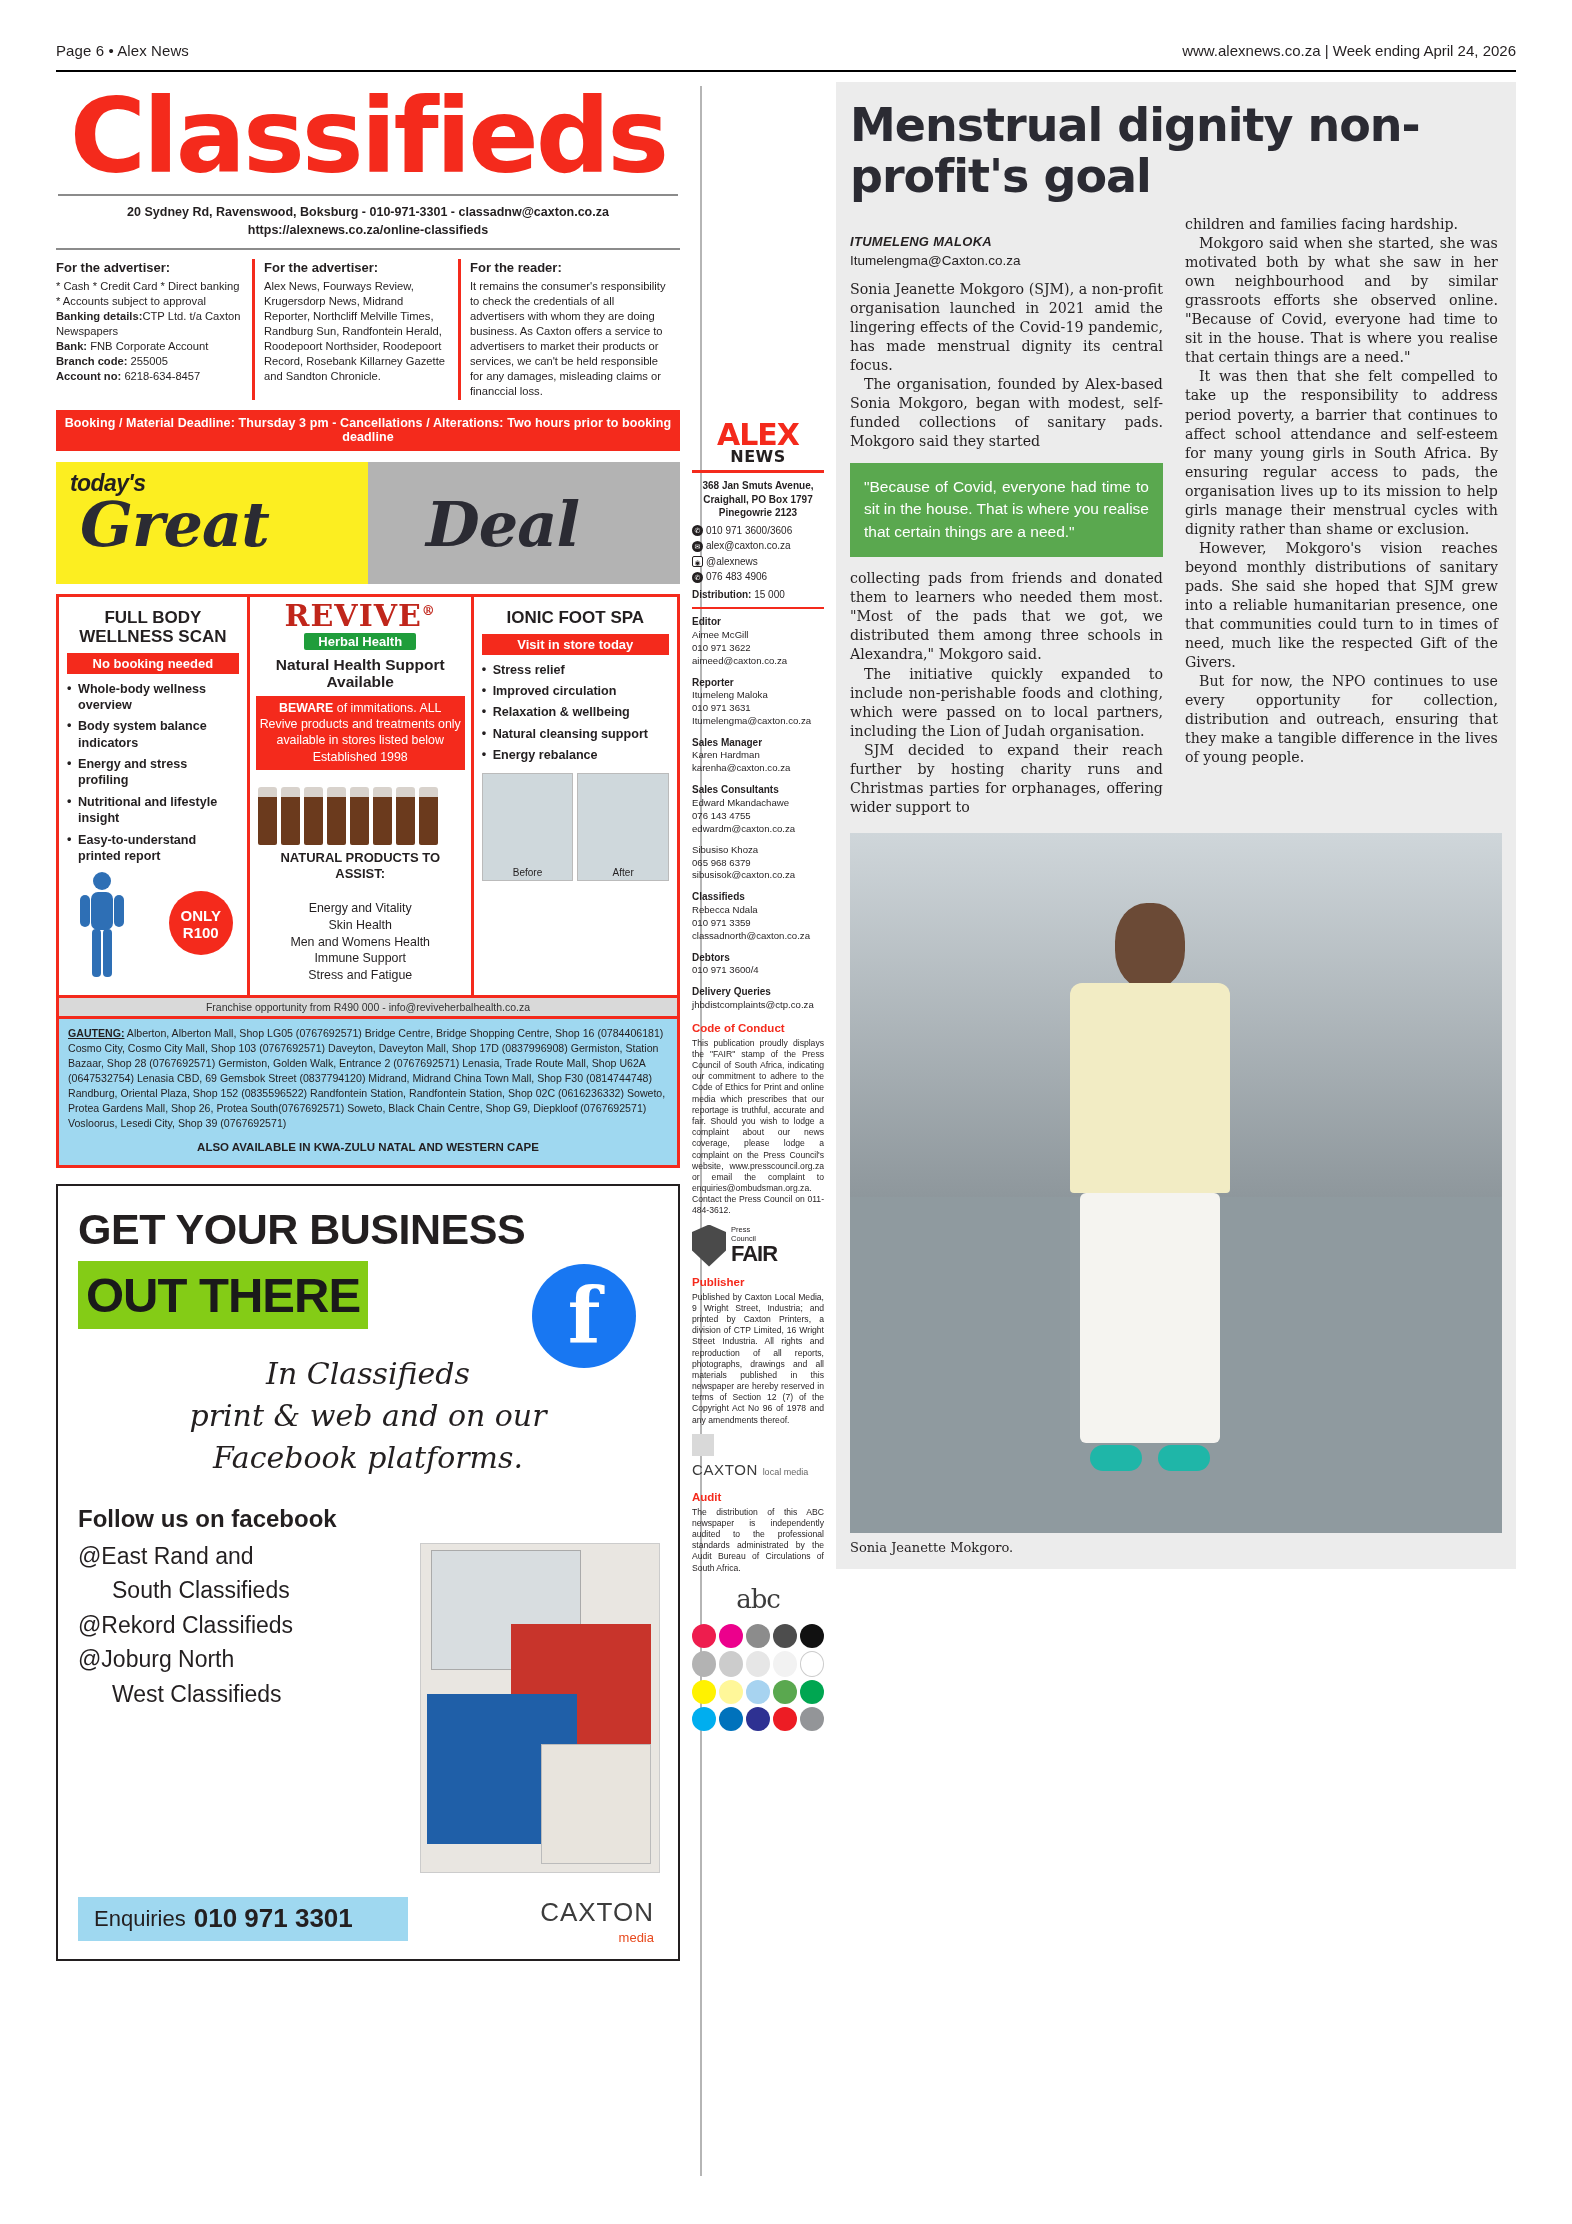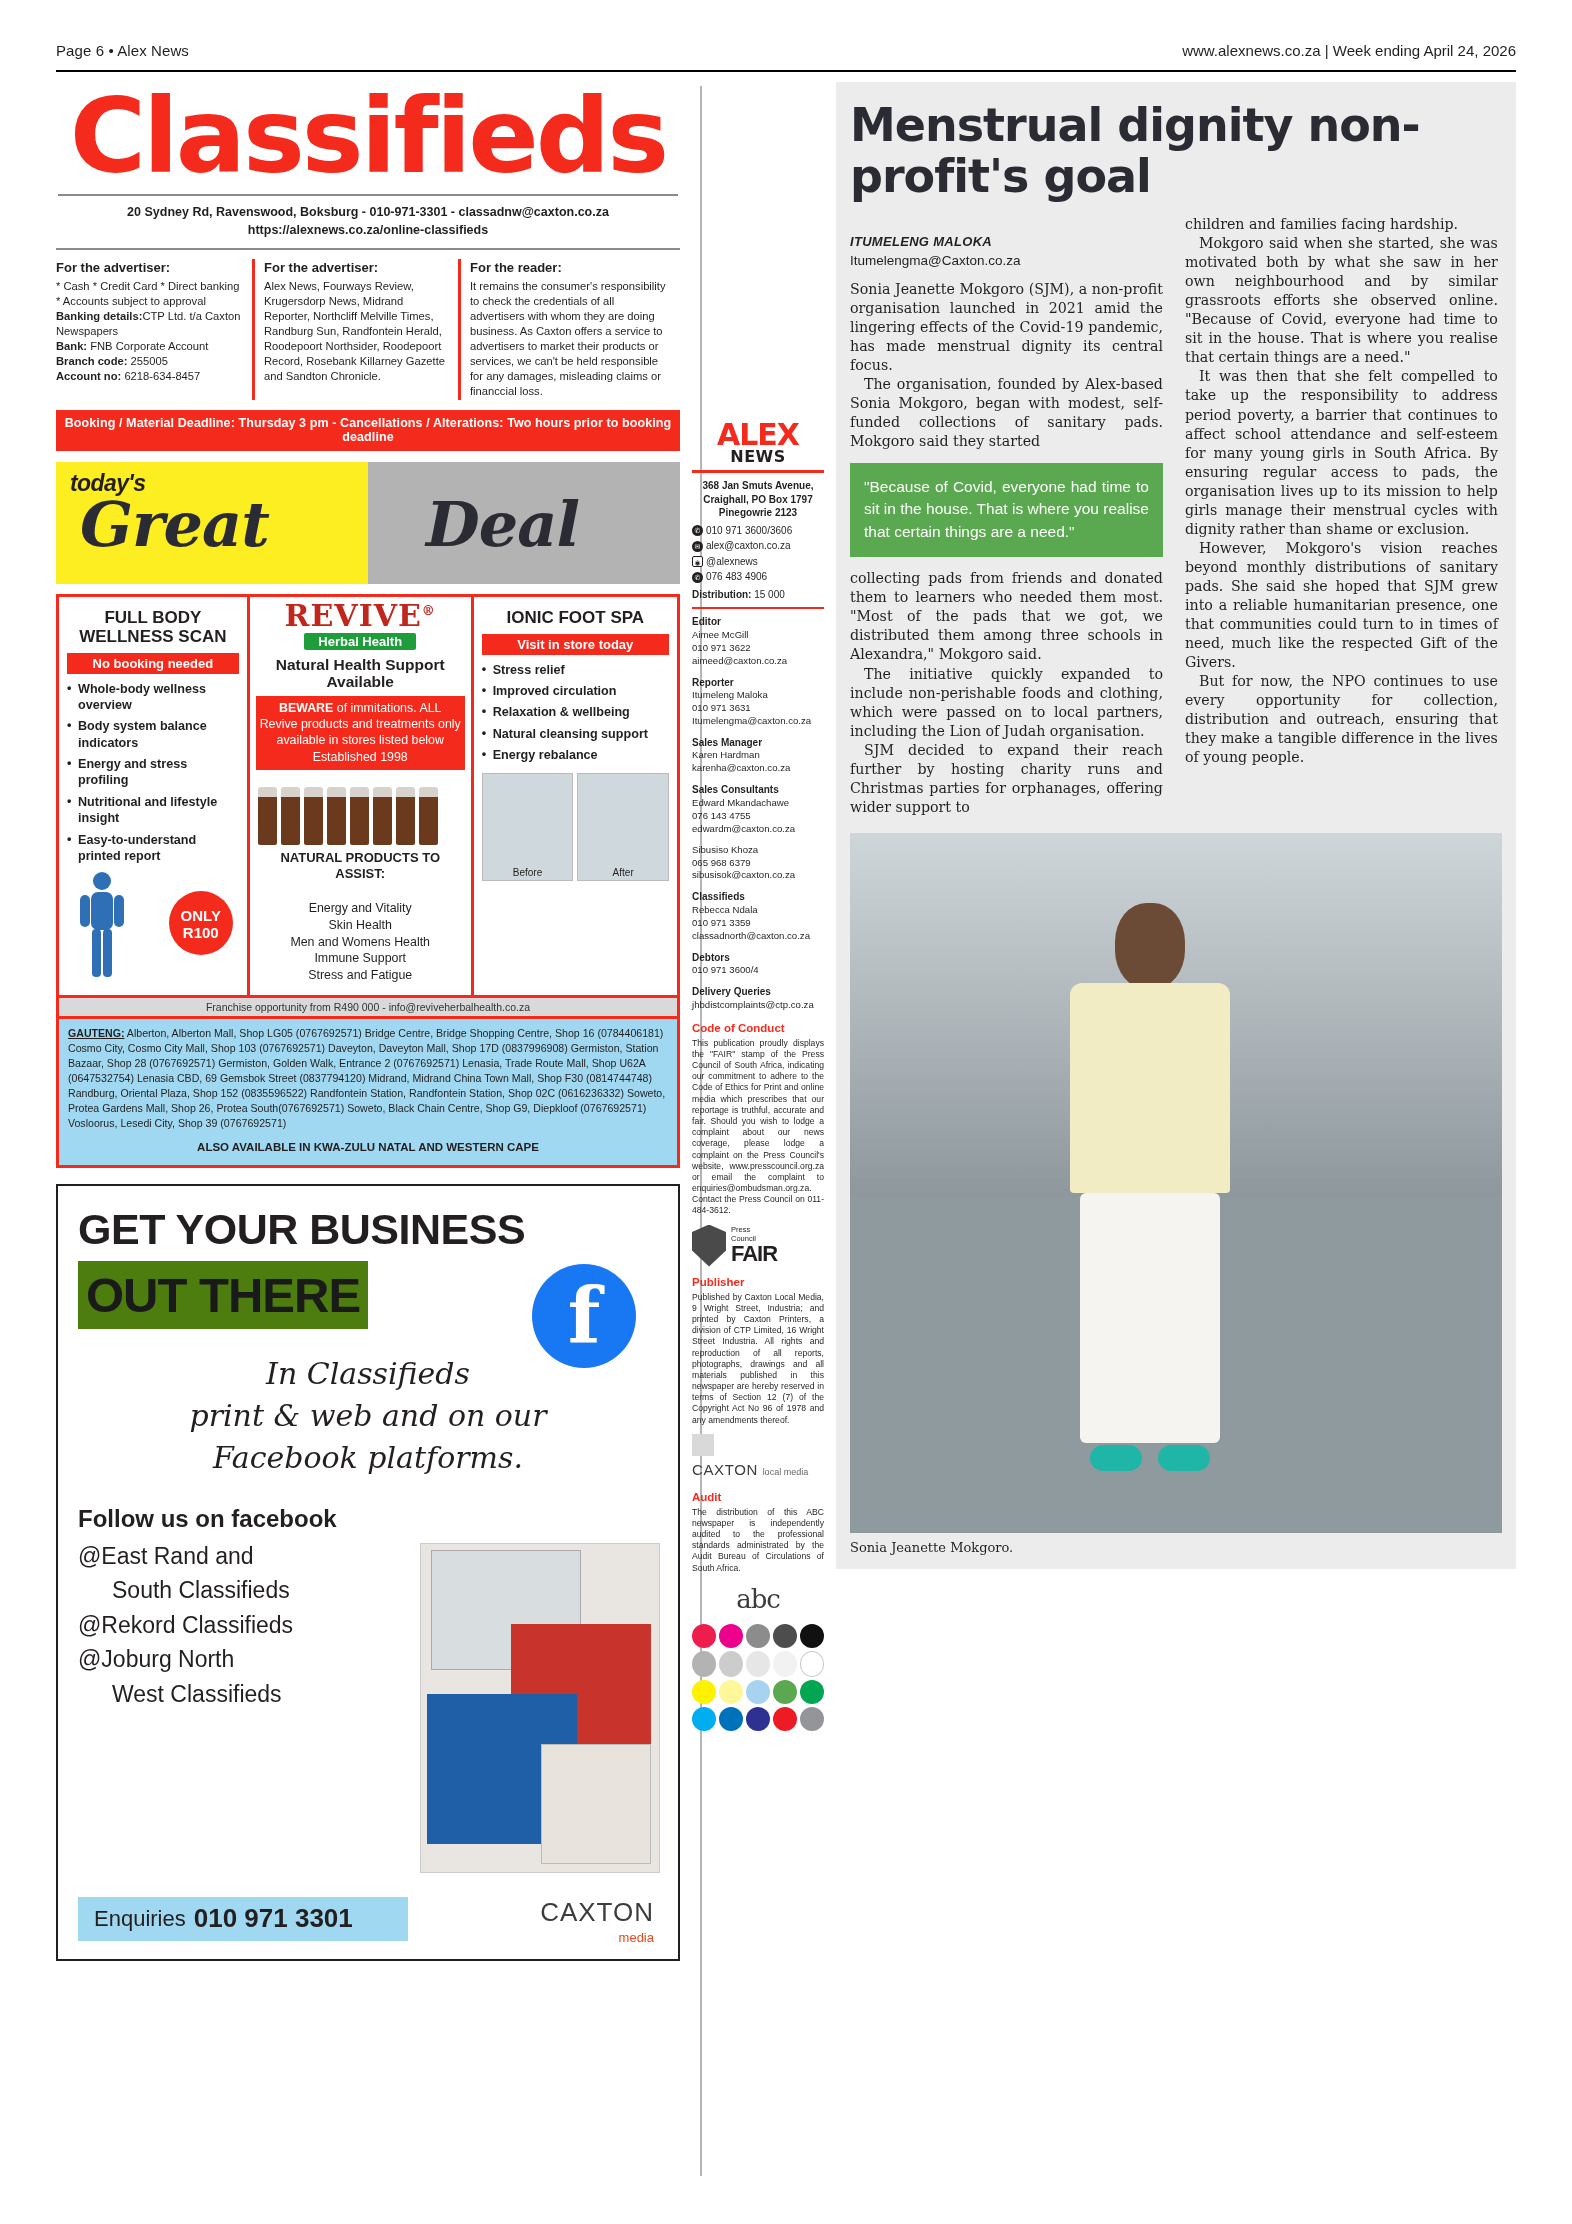--- a/index.html
+++ b/index.html
@@ -118,21 +118,21 @@
     background:#9fd8f0; font-size:10.6px; line-height:1.42; padding:7px 9px 9px 9px;
     border-top:3px solid #f42a1c;
   }
   .gauteng b { font-weight:bold; }
   .gauteng u { text-decoration:underline; }
   .gauteng .also { text-align:center; font-weight:bold; font-size:11.5px; margin-top:8px; }
 
   
   .bizad { margin-top:16px; border:2px solid #231f20; padding:22px 20px 20px 20px; position:relative; height:777px; }
   .biz-h1 { font-size:43px; font-weight:bold; letter-spacing:-.5px; line-height:1; }
-  .biz-out { background:#4d7c0f; margin-top:10px; padding:6px 8px; display:inline-block; }
+  .biz-out { background:#84cc16; margin-top:10px; padding:6px 8px; display:inline-block; }
   .biz-out span { font-size:49px; font-weight:bold; letter-spacing:-1px; color:#1a1a1a; }
   .fb-circle {
     position:absolute; right:42px; top:78px; width:104px; height:104px; border-radius:50%;
     background:#1877f2; color:#fff; font-family:"DejaVu Serif", serif; font-weight:bold;
     font-size:76px; line-height:104px; text-align:center;
   }
   .biz-ital { font-family:"DejaVu Serif", serif; font-style:italic; font-size:30px; line-height:1.4; margin-top:24px; text-align:center; }
   .biz-follow { font-size:24px; font-weight:bold; margin-top:26px; }
   .biz-handles { font-size:23px; line-height:1.5; margin-top:6px; }
   .biz-handles div.ind { padding-left:34px; }

